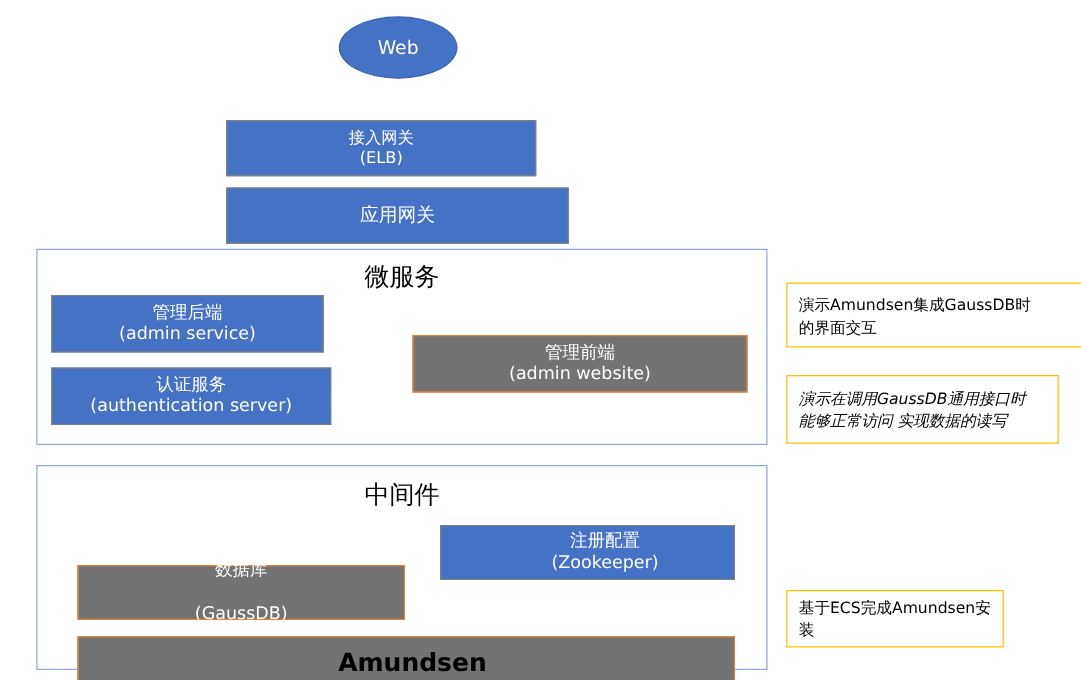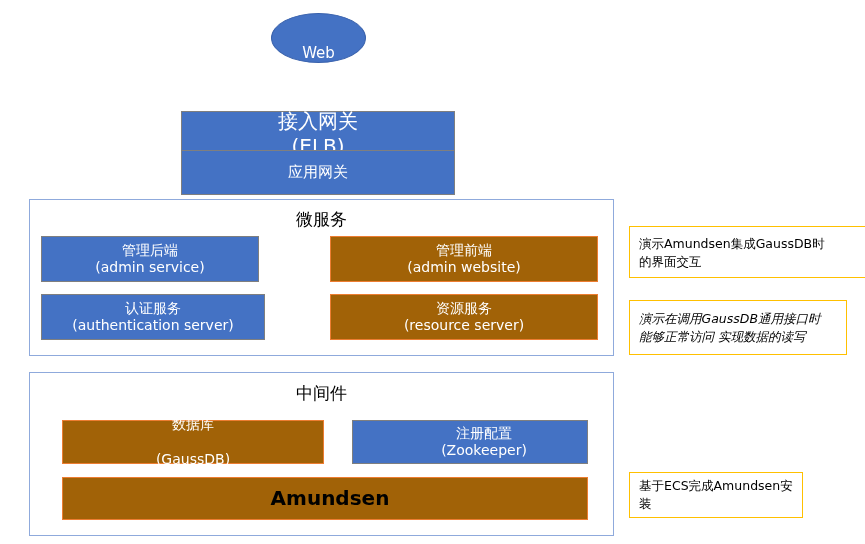--- a/index.html
+++ b/index.html
@@ -35,47 +35,46 @@
   }
   .node .l1 { display: block; }
   .node .l2 { display: block; }
 
   .blue {
     background: #4472C4;
     border: 1px solid #7F7F7F;
     color: #ffffff;
   }
   .orange {
-    background: #a16207;
+    background: #737373;
     border: 1px solid #ED7D31;
     color: #ffffff;
+    margin-top: 32px;
   }
 
   
   #web-node {
     left: 271px;
     top: 13px;
     width: 95px;
     height: 50px;
     border-radius: 50%;
     background: #4472C4;
     border: 1px solid #3A62AC;
     color: #ffffff;
     font-size: 15px;
-    justify-content: flex-end;
   }
 
   
   #gateway-elb {
     left: 181px;
     top: 96px;
-    width: 274px;
+    width: 248px;
     height: 45px;
-    font-size: 20px;
-    margin-top: 15px;
+    font-size: 13px;
   }
   #gateway-edge {
     left: 181px;
     top: 150px;
     width: 274px;
     height: 45px;
     font-size: 15px;
   }
 
   
@@ -95,21 +94,21 @@
     left: 29px;
     top: 372px;
     width: 585px;
     height: 164px;
   }
   .group-title {
     position: absolute;
     left: 0;
     right: 0;
     text-align: center;
-    font-size: 17px;
+    font-size: 20px;
     color: #000000;
     font-weight: 400;
   }
   #group-microservice .group-title { top: 8px; }
   #group-middleware  .group-title { top: 9px; }
 
   
   #ms-admin-service {
     left: 41px;
     top: 236px;
@@ -234,24 +233,20 @@
   <div class="node orange" id="ms-admin-website">
     <span class="l1">管理前端</span>
     <span class="l2">(admin website)</span>
   </div>
 
   <div class="node blue" id="ms-auth-server">
     <span class="l1">认证服务</span>
     <span class="l2">(authentication server)</span>
   </div>
 
-  <div class="node orange" id="ms-resource-server">
-    <span class="l1">资源服务</span>
-    <span class="l2">(resource server)</span>
-  </div>
 
   <div class="group" id="group-middleware">
     <div class="group-title">中间件</div>
   </div>
 
   <div class="node orange" id="mw-database">
     <span class="l1">数据库</span>
     <span class="l2">(GaussDB)</span>
   </div>
 

